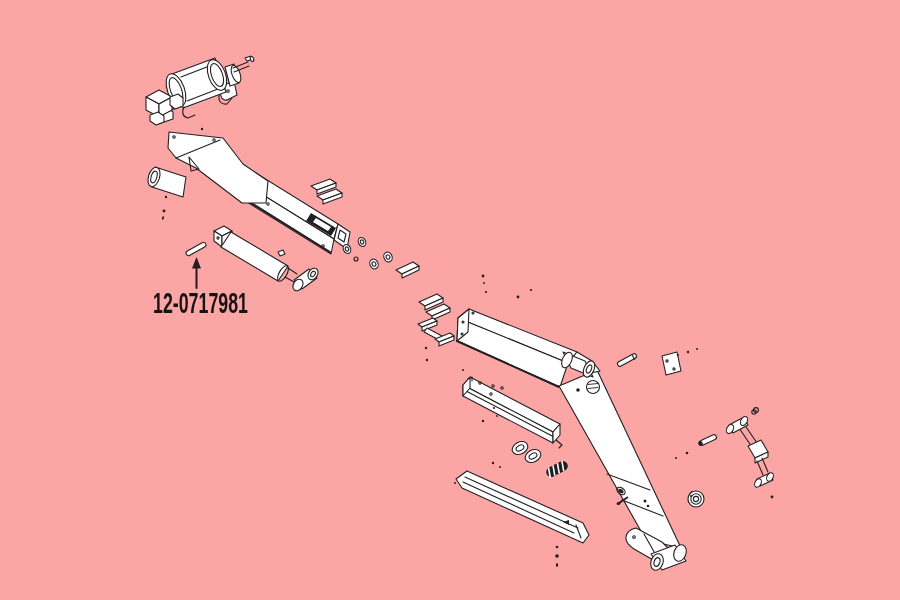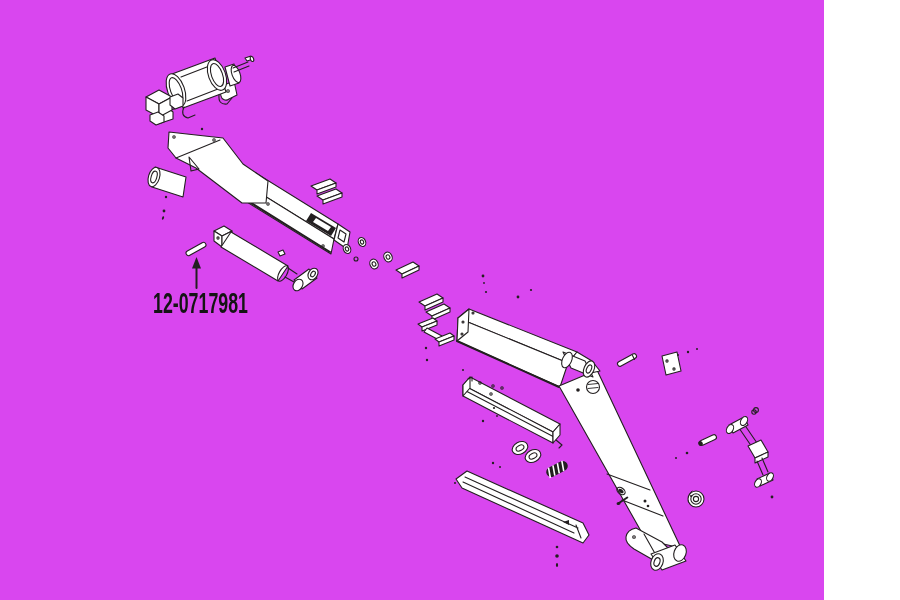--- a/index.html
+++ b/index.html
@@ -1,17 +1,17 @@
 <!DOCTYPE html>
 <html><head>
 <meta charset="utf-8">
 <title>Diagram</title>
 <style>
   html,body{margin:0;padding:0;background:#fff;}
-  .stage{position:relative;width:824px;height:600px;background:#d946ef;overflow:hidden;}
+  .stage{position:relative;width:900px;height:600px;background:#fca5a5;overflow:hidden;}
   svg{position:absolute;left:0;top:0;}
   .s{stroke:#231f20;stroke-width:1.1;fill:none;stroke-linecap:round;stroke-linejoin:round;}
   .w{stroke:#231f20;stroke-width:1.1;fill:#ffffff;stroke-linecap:round;stroke-linejoin:round;}
   .k{fill:#231f20;stroke:none;}
   .t{stroke:#231f20;stroke-width:2;fill:none;stroke-linecap:round;stroke-linejoin:round;}
   .thin{stroke-width:0.9;}
   .label{font:700 30px "Liberation Sans", sans-serif;fill:#141414;}
 </style>
 </head>
 <body>

